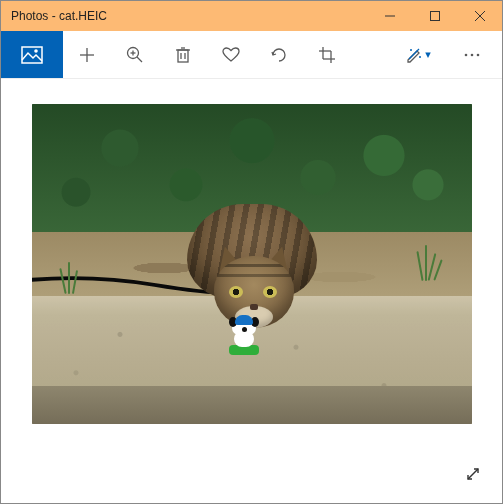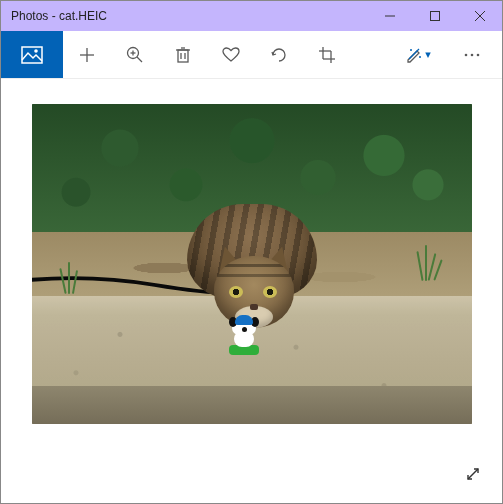--- a/index.html
+++ b/index.html
@@ -11,21 +11,21 @@
     font-size: 12px;
     background: #fff;
     border: 1px solid #888;
     position: relative;
     overflow: hidden;
   }
   .titlebar {
     height: 30px;
     display: flex;
     align-items: center;
-    background: #c4b5fd;
+    background: #fdba74;
     color: #222;
   }
   .titlebar .title {
     padding-left: 10px;
     white-space: nowrap;
   }
   .titlebar .tb-spacer { flex: 1; }
   .winbtn {
     width: 45px;
     height: 30px;

